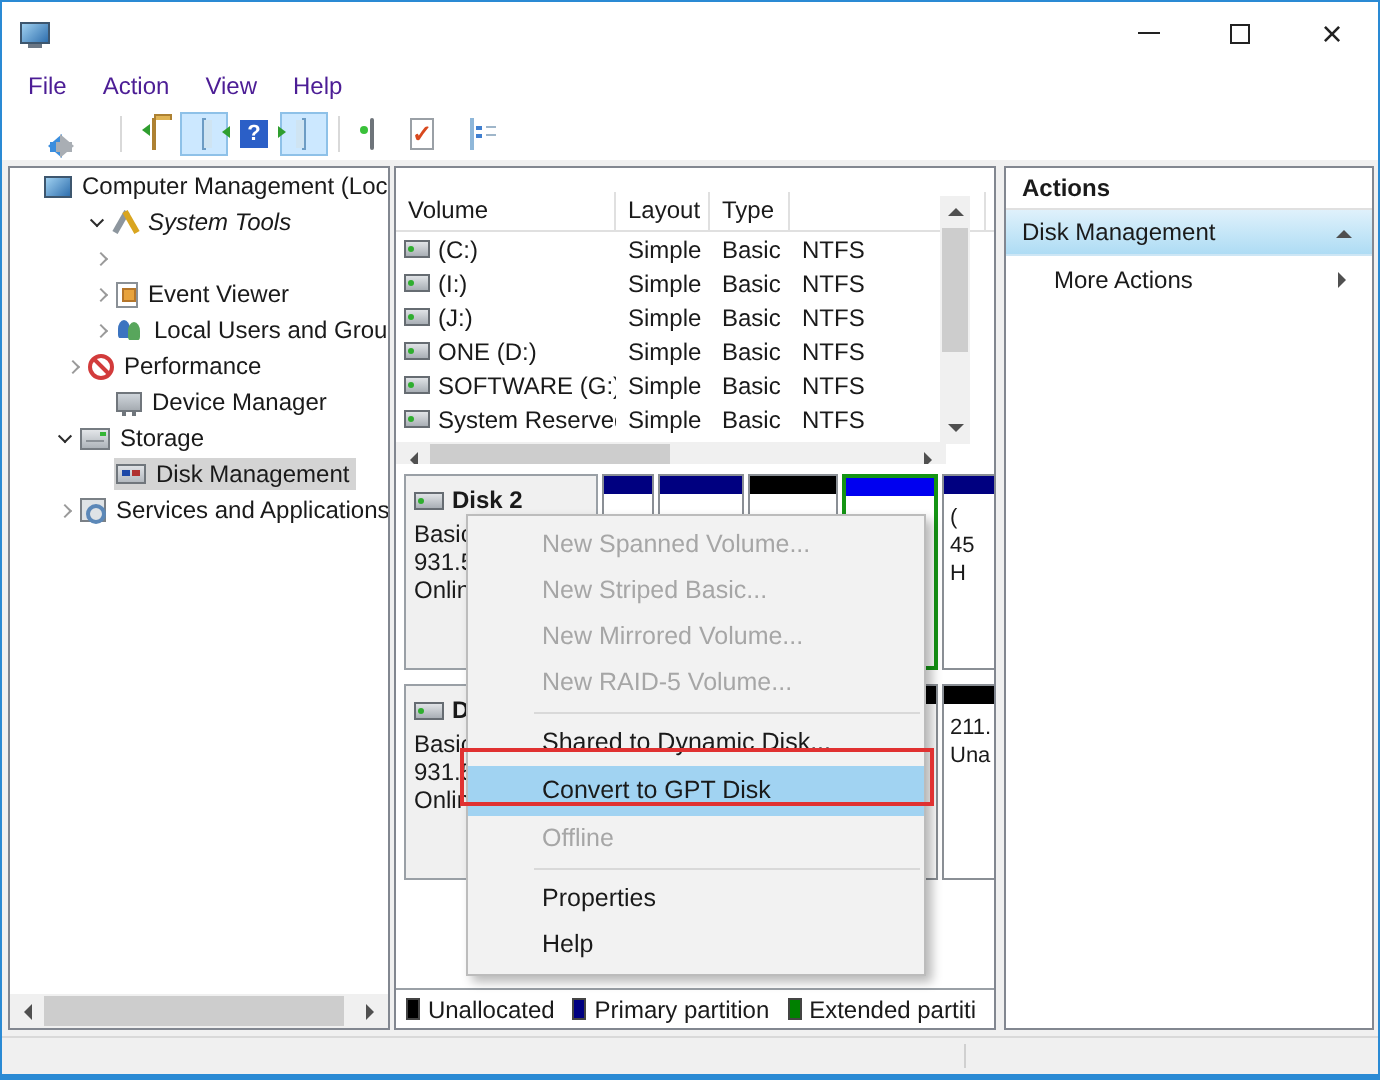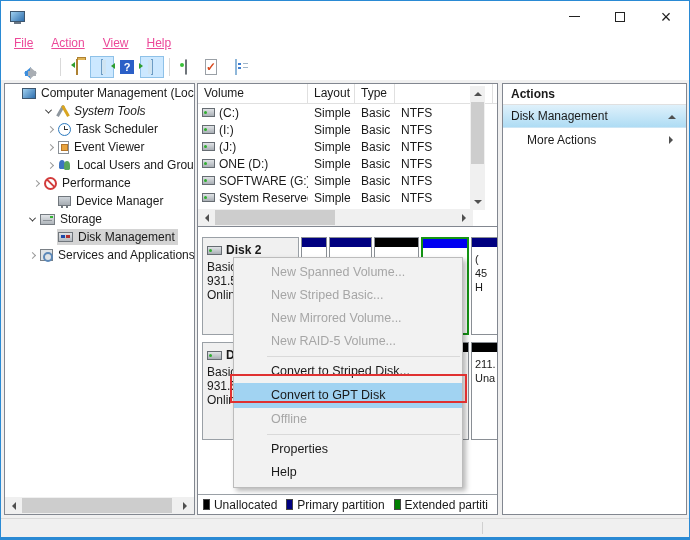--- a/index.html
+++ b/index.html
@@ -15,21 +15,21 @@
     background:linear-gradient(135deg,#9fd0f0,#2f6fae); border:1px solid #3d566e; }
   .app-icon::after { content:''; position:absolute; left:3px; bottom:-3px; width:7px; height:2px; background:#6b7785; }
   .title-text { margin-left:9px; font-size:12.5px; color:#000; }
   .win-controls { margin-left:auto; display:flex; height:31px; }
   .wc-btn { width:46px; height:31px; display:flex; align-items:center; justify-content:center; }
   .glyph-min { width:11px; height:1px; background:#222; }
   .glyph-max { width:10px; height:10px; border:1px solid #222; }
   .glyph-close { font-size:18px; color:#222; line-height:1; }
   
   .menubar { height:21px; display:flex; align-items:center; padding-left:4px; background:#fff; }
-  .mb-item { padding:0 9px; font-size:12px; color:#ec4899;text-decoration:underline; }
+  .mb-item { padding:0 9px; font-size:12px; color:#4c1d95; }
   
   .toolbar { height:27px; display:flex; align-items:center; padding-left:5px; background:#fff; }
   .tbtn { width:24px; height:22px; display:flex; align-items:center; justify-content:center; margin-right:1px; border:1px solid transparent; }
   .tbtn.active { background:#cce8ff; border-color:#8ec1e8; }
   .tsep { width:1px; height:18px; background:#d9d9d9; margin:0 4px; }
   .arrow { position:relative; width:16px; height:13px; }
   .arrow .head { position:absolute; top:0; width:0; height:0; border:6.5px solid transparent; }
   .arrow .shaft { position:absolute; top:4px; width:8px; height:5px; }
   .arrow.back .head { left:0; border-right:7px solid #3b8ede; }
   .arrow.back .shaft { left:7px; background:#3b8ede; }
@@ -97,21 +97,21 @@
   #tree-hscroll { right:0; }
   .sb-arrow { position:absolute; top:0; width:17px; height:17px; display:flex; align-items:center; justify-content:center; }
   .sb-thumb { position:absolute; top:1px; height:15px; background:#cdcdcd; }
   .tri { width:0; height:0; border:4px solid transparent; }
   .tri.l { border-right-color:#505050; margin-right:3px; }
   .tri.r { border-left-color:#505050; margin-left:3px; }
   .tri.u { border-bottom-color:#505050; margin-bottom:3px; }
   .tri.d { border-top-color:#505050; margin-top:3px; }
   
   #middle-panel { left:196px; top:3px; width:301px; height:432px; overflow:hidden; }
-  #volume-section { position:absolute; top:0; left:0; right:0; height:143px; border-bottom:1px solid #828790; }
+  #volume-section { position:absolute; top:12px; left:0; right:0; height:143px; border-bottom:1px solid #828790; }
   .vl-header { height:20px; display:flex; border-bottom:1px solid #e0e0e0; }
   .hcell { border-right:1px solid #e0e0e0; padding-left:6px; line-height:19px; font-size:12px; overflow:hidden; }
   .vol-row { height:17px; display:flex; align-items:center; }
   .vcell { padding-left:6px; overflow:hidden; white-space:nowrap; font-size:12px; }
   .vcell.first { display:flex; align-items:center; padding-left:4px; }
   .vol-icon { width:13px; height:9px; min-width:13px; background:linear-gradient(#e0e3e6,#a9afb5); border:1px solid #666c72; position:relative; margin-right:4px; }
   .vol-icon::after { content:''; position:absolute; left:1px; top:2px; width:3px; height:3px; border-radius:50%; background:#2fae2f; }
   #vl-vscroll { position:absolute; right:12px; top:2px; width:15px; height:124px; background:#f0f0f0; }
   #vl-vscroll .sb-arrow { width:15px; height:15px; left:0; }
   #vl-vscroll .down { top:auto; bottom:0; }
@@ -230,24 +230,20 @@
             </span>
             <span class="item-body">
               <span class="ticon system-tools-icon"></span>
               <span class="tlabel">System Tools</span>
             </span>
           </div>
           <div class="tree-item" style="padding-left: 38px;">
             <span class="expander">
               <span class="chev col"></span>
             </span>
-            <span class="item-body">
-              <span class="ticon task-scheduler-icon"></span>
-              <span class="tlabel">Task Scheduler</span>
-            </span>
           </div>
           <div class="tree-item" style="padding-left: 38px;">
             <span class="expander">
               <span class="chev col"></span>
             </span>
             <span class="item-body">
               <span class="ticon event-viewer-icon"></span>
               <span class="tlabel">Event Viewer</span>
             </span>
           </div>
@@ -484,21 +480,21 @@
   <div class="statusbar">
     <div class="sb-div"></div>
   </div>
 
   <div id="context-menu">
       <div class="menu-item disabled">New Spanned Volume...</div>
       <div class="menu-item disabled">New Striped Basic...</div>
       <div class="menu-item disabled">New Mirrored Volume...</div>
       <div class="menu-item disabled">New RAID-5 Volume...</div>
       <div class="menu-sep"></div>
-      <div class="menu-item ">Convert to Striped Disk...</div>
+      <div class="menu-item ">Shared to Dynamic Disk...</div>
       <div class="menu-item highlighted">Convert to GPT Disk</div>
       <div class="menu-item disabled">Offline</div>
       <div class="menu-sep"></div>
       <div class="menu-item ">Properties</div>
       <div class="menu-item ">Help</div>
     </div>
   <div id="red-box"></div>
 
 </div>
 

